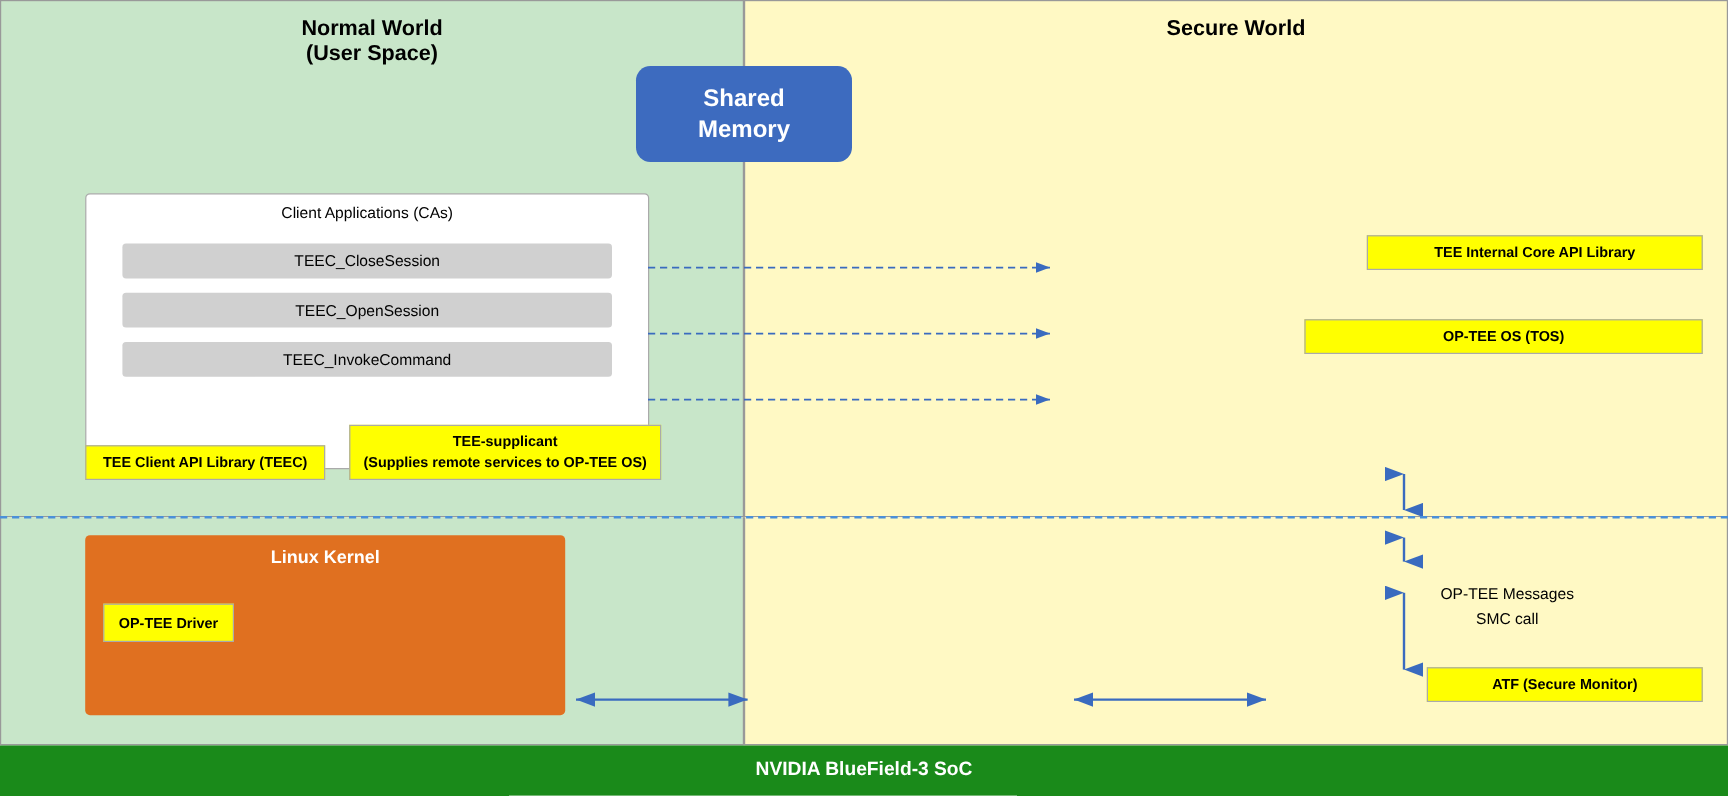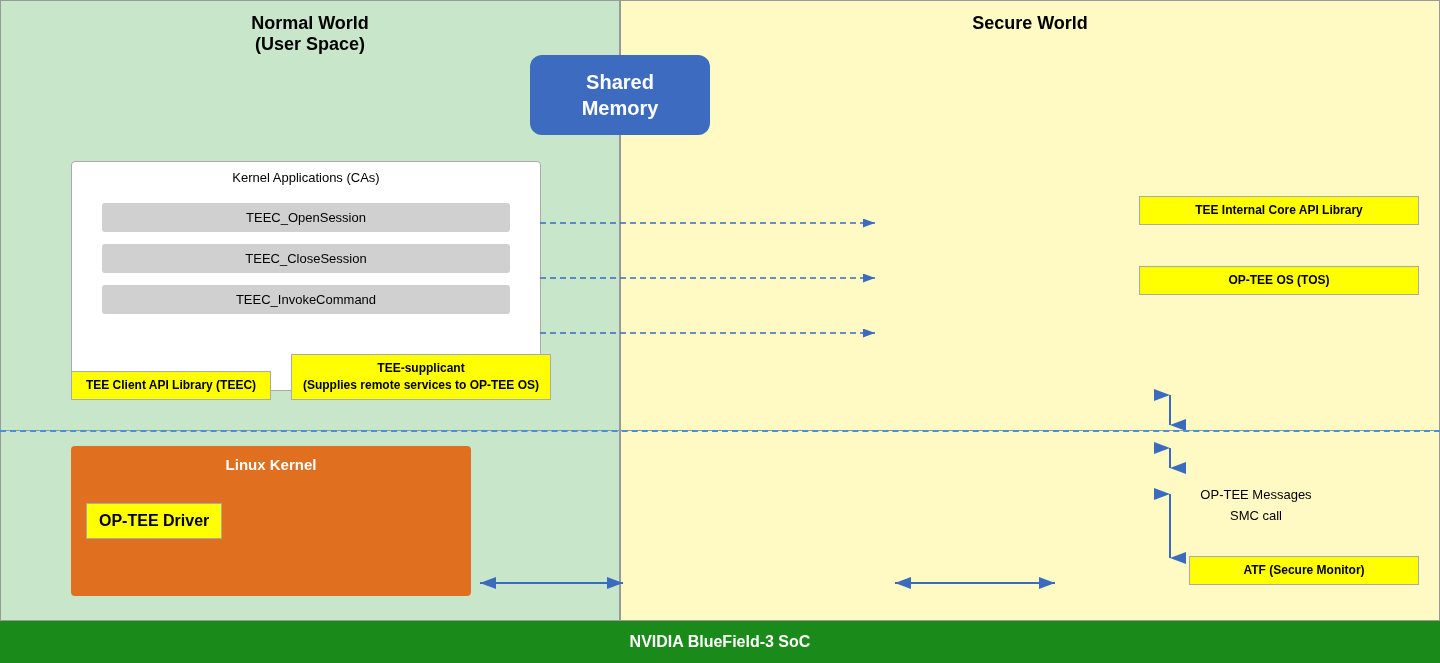--- a/index.html
+++ b/index.html
@@ -138,21 +138,21 @@
       font-size: 15px;
       font-weight: bold;
       color: #fff;
       margin-bottom: 10px;
       text-align: center;
     }
     .optee-driver-label {
       background: #ffff00;
       border: 1.5px solid #aaa;
       padding: 8px 12px;
-      font-size: 16px;
+      font-size: 12px;
       font-weight: bold;
       margin-top: 20px;
       width: fit-content;
       align-self: flex-start;
     }
     
     .nvidia-bar {
       background: #1a8a1a;
       color: white;
       text-align: right;
@@ -188,37 +188,37 @@
 <body>
 
 <div class="diagram-container">
 
   <div style="display:flex; flex:1; position:relative;">
 
     <div class="normal-world">
       <div class="world-title">Normal World<br>(User Space)</div>
 
       <div class="ca-box">
-        <div class="ca-title">Kernel Applications (CAs)</div>
+        <div class="ca-title">Client Applications (CAs)</div>
+        <div class="api-item">TEEC_CloseSession</div>
         <div class="api-item">TEEC_OpenSession</div>
-        <div class="api-item">TEEC_CloseSession</div>
         <div class="api-item">TEEC_InvokeCommand</div>
       </div>
 
       <div class="yellow-label tee-client-label">TEE Client API Library (TEEC)</div>
 
       <div class="yellow-label tee-supplicant-label">TEE-supplicant<br>(Supplies remote services to OP-TEE OS)</div>
     </div>
 
     <div class="secure-world">
       <div class="world-title">Secure World</div>
 
       <div class="yellow-label" style="position:absolute; bottom:205px; right:20px; width:280px;">TEE Internal Core API Library</div>
 
-      <div class="yellow-label" style="position:absolute; bottom:135px; right:20px; width:280px;">OP-TEE OS (TOS)</div>
+      <div class="yellow-label" style="position:absolute; bottom:135px; right:20px; width:332px;">OP-TEE OS (TOS)</div>
     </div>
 
     <div class="shared-memory">Shared<br>Memory</div>
 
   </div>
 
   <div style="position:relative; height:0;">
     <div style="position:absolute; top:-1px; left:0; width:1440px; height:0; border-top: 2.5px dashed #4a90d9; z-index:20;"></div>
   </div>
 

